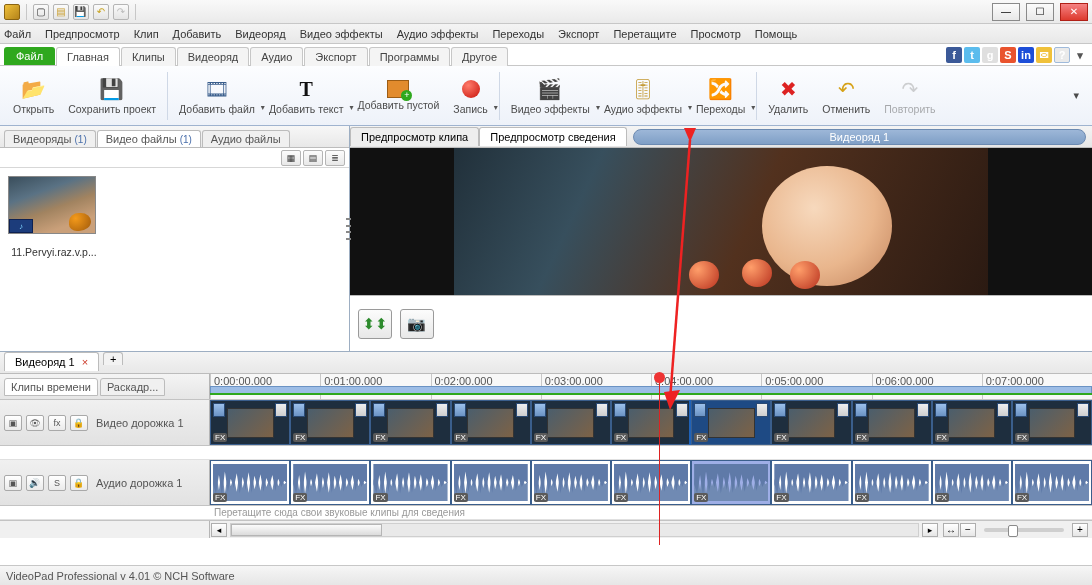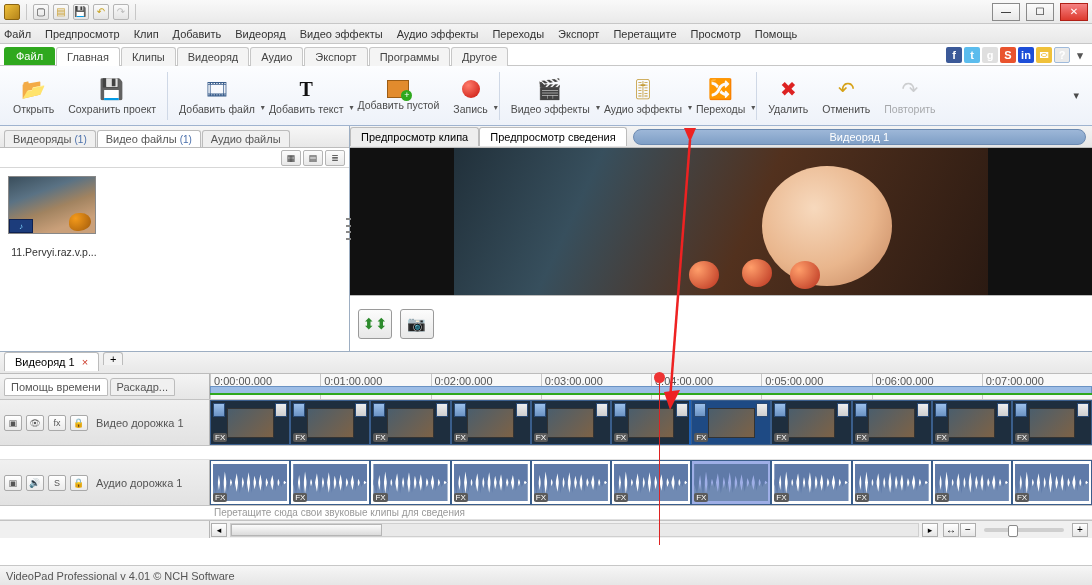--- a/index.html
+++ b/index.html
@@ -305,21 +305,21 @@
 
 <div class="seqtabs">
   <div class="tab"><span>Видеоряд 1</span><span class="close"> ×</span></div>
   <div class="add">+</div>
 </div>
 
 <div class="timeline">
 
   <div class="tl-row" style="height:26px;position:relative">
     <div class="tl-left" style="gap:2px">
-      <span class="lb">Помощь времени</span>
+      <span class="lb">Клипы времени</span>
       <span class="lb" style="background:#f0f0f0">Раскадр...</span>
     </div>
     <div class="ruler">
       <div class="marks">
         <div class="m">0:00:00.000</div>
           <div class="m">0:01:00.000</div>
         <div class="m">0:02:00.000</div>
           <div class="m">0:03:00.000</div>
         <div class="m">0:04:00.000</div>
           <div class="m">0:05:00.000</div>

